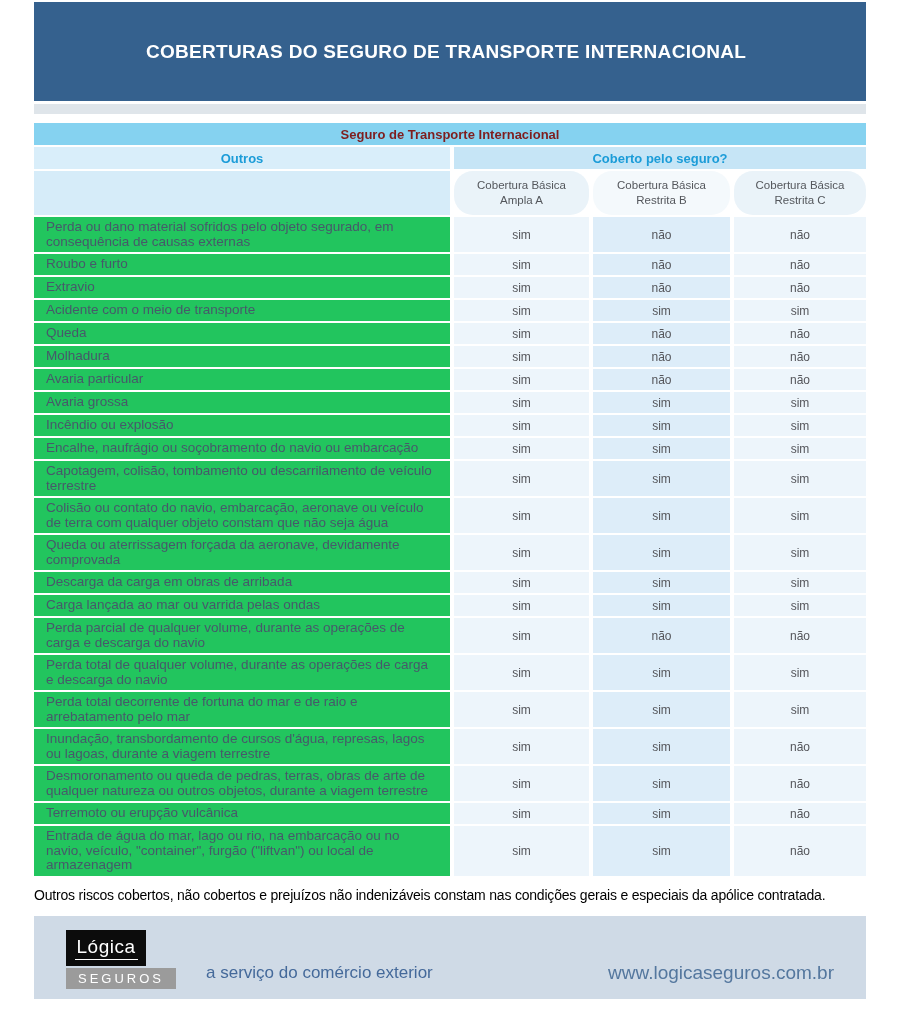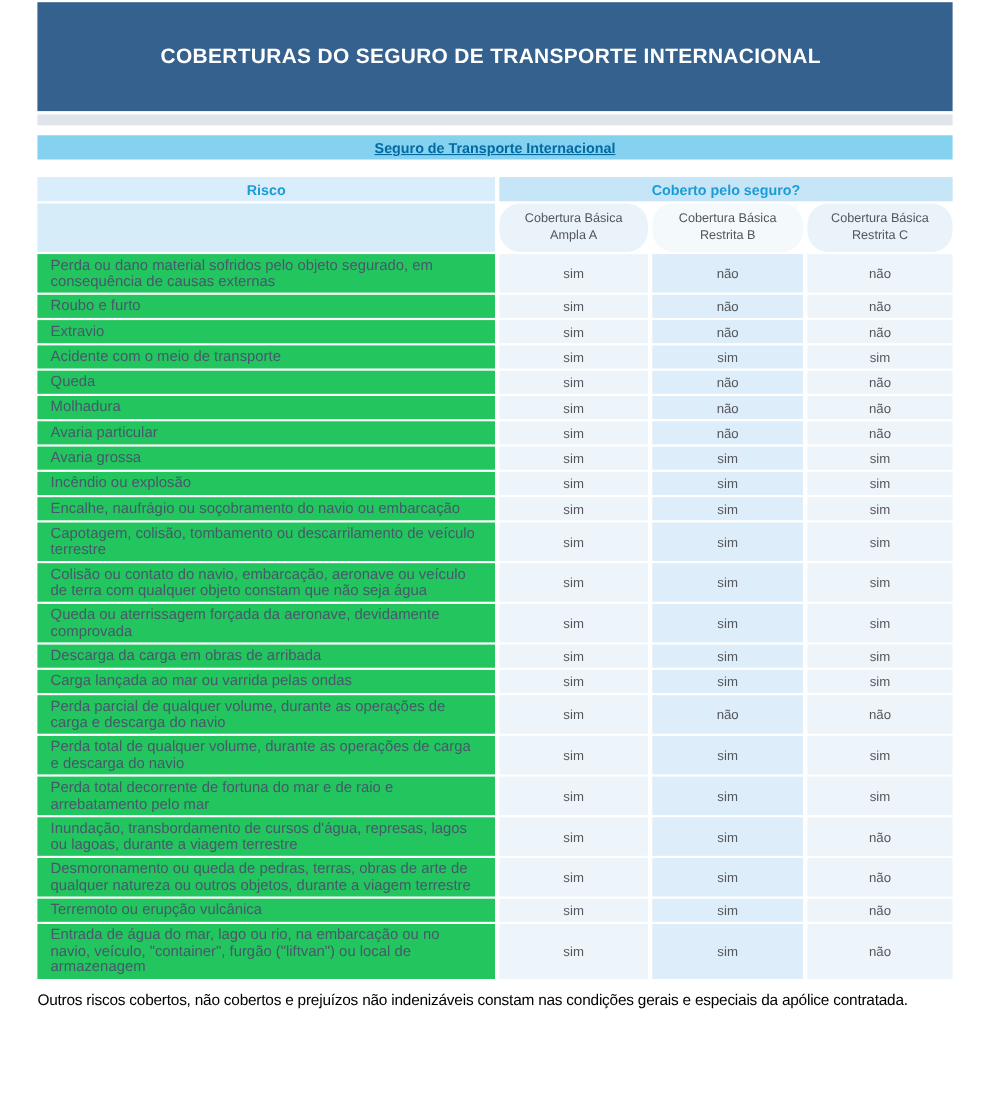--- a/index.html
+++ b/index.html
@@ -29,28 +29,27 @@
     padding-left: 112px;
     white-space: nowrap;
   }
   .gray-strip { height: 10px; background: #dfe5ea; margin-top: 3px; }
 
   
   .cov-table { margin-top: 9px; }
   .thead-main {
     height: 22px;
     background: #85d2f0;
-    color: #0369a1;
+    color: #7f1d1d;
     font-size: 13px;
     font-weight: bold;
     display: flex;
     align-items: center;
     justify-content: center;
-    margin-bottom: 16px;
-    text-decoration: underline;
+    margin-bottom: 2px;
   }
   .thead-groups {
     display: grid;
     grid-template-columns: 416px 412px;
     column-gap: 4px;
     margin-bottom: 2px;
   }
   .thead-groups .gcell {
     height: 22px;
     display: flex;
@@ -177,21 +176,21 @@
       <h1>COBERTURAS DO SEGURO DE TRANSPORTE INTERNACIONAL</h1>
     </div>
 
     <div class="gray-strip"></div>
 
     <div class="cov-table">
 
       <div class="thead-main">Seguro de Transporte Internacional</div>
 
       <div class="thead-groups">
-        <div class="gcell risk-h">Risco</div>
+        <div class="gcell risk-h">Outros</div>
         <div class="gcell cov-h">Coberto pelo seguro?</div>
       </div>
 
       <div class="grid-row subhead">
         <div class="cell spacer"></div>
         <div class="cell colhead">
           <span>Cobertura Básica</span>
           <span>Ampla A</span>
         </div>
         <div class="cell colhead mid">
@@ -356,15 +355,25 @@
     <div class="cell risk">Entrada de água do mar, lago ou rio, na embarcação ou no navio, veículo, "container", furgão ("liftvan") ou local de armazenagem</div>
     <div class="cell val">sim</div>
     <div class="cell val mid">sim</div>
     <div class="cell val">não</div>
   </div>
 </div>
     </div>
 
     <div class="note">Outros riscos cobertos, não cobertos e prejuízos não indenizáveis constam nas condições gerais e especiais da apólice contratada.</div>
 
+    <div class="footer">
+      <div class="logo">
+        <div class="logo-black">
+          <span>Lógica</span>
+        </div>
+        <div class="logo-gray">SEGUROS</div>
+      </div>
+      <div class="tagline">a serviço do comércio exterior</div>
+      <a class="site-url" href="#">www.logicaseguros.com.br</a>
+    </div>
 
   </div>
 </div>
 
 </body></html>

